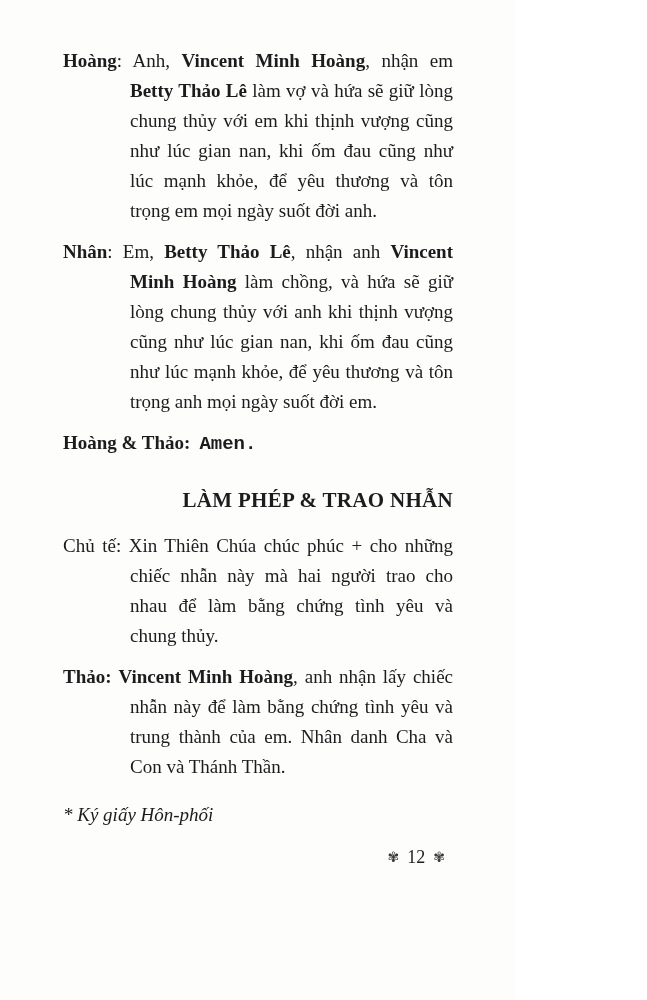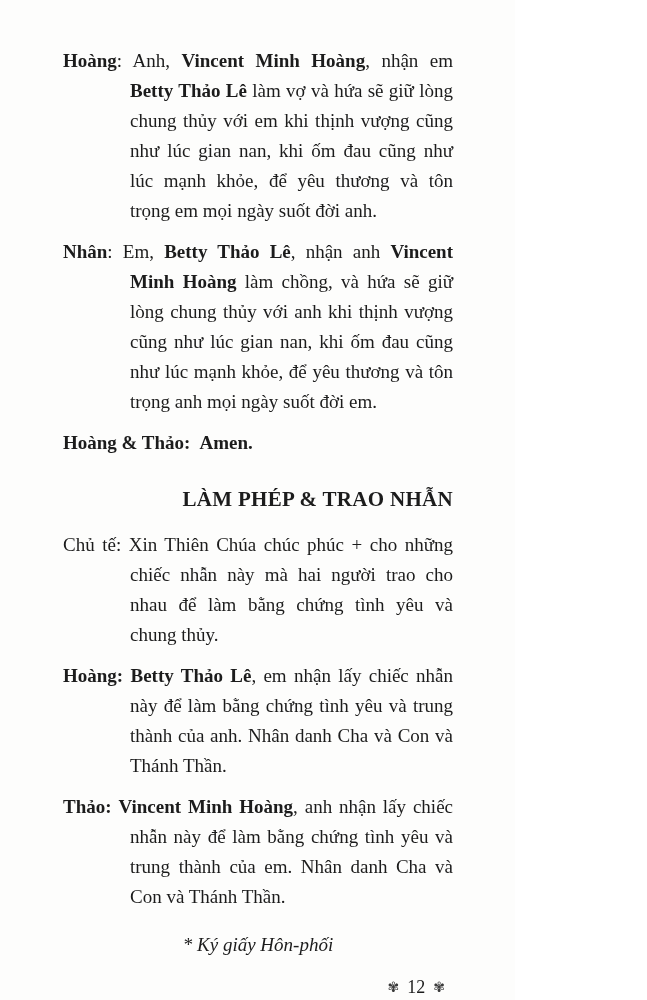--- a/index.html
+++ b/index.html
@@ -23,36 +23,36 @@
     text-indent: -67px;
   }
   .b { font-weight: bold; }
   .amen-line {
     margin: 0 0 0 0;
     padding-left: 0;
     text-indent: 0;
     font-weight: bold;
     text-align: left;
   }
-  .amen-line .amen-word { margin-left: 9px; }
+  .amen-line .amen-word { margin-left: 9px; font-family: Liberation Mono, monospace; }
   .section-heading {
     margin: 26px 0 16px 0;
     padding: 0;
     text-indent: 0;
     text-align: right;
     font-weight: bold;
     font-size: 21px;
     letter-spacing: 0.3px;
   }
   .footnote {
     margin: 18px 0 0 0;
     padding-left: 0;
     text-indent: 0;
     font-style: italic;
-    text-align: center;
+    text-align: left;
   }
   .page-footer {
     margin-top: 12px;
     text-align: right;
     font-size: 18px;
   }
   .ornament {
     font-family: "DejaVu Sans", sans-serif;
     font-size: 14px;
     color: #3a3a3a;
@@ -69,22 +69,20 @@
 
   <p class="para"><span class="b">Nhân</span><span>: </span><span>Em, </span><span class="b">Betty Thảo Lê</span><span>, nhận anh </span><span class="b">Vincent Minh Hoàng</span><span> làm chồng, và hứa sẽ giữ lòng chung thủy với anh khi thịnh vượng cũng như lúc gian nan, khi ốm đau cũng như lúc mạnh khỏe, để yêu thương và tôn trọng anh mọi ngày suốt đời em.</span></p>
 
 
   <p class="para amen-line"><span>Hoàng &amp; Thảo:</span><span class="amen-word">Amen.</span></p>
 
   <h2 class="section-heading">LÀM PHÉP &amp; TRAO NHẪN</h2>
 
   <p class="para"><span>Chủ tế:</span><span> Xin Thiên Chúa chúc phúc + cho những chiếc nhẫn này mà hai người trao cho nhau để làm bằng chứng tình yêu và chung thủy.</span></p>
 
-  <p class="para"><span class="b">Hoàng:</span>
-<span class="b">Betty Thảo Lê</span><span>, em nhận lấy chiếc nhẫn này để làm bằng chứng tình yêu và trung thành của anh. Nhân danh Cha và Con và Thánh Thần.</span></p>
 
   <p class="para"><span class="b">Thảo:</span>
 <span class="b">Vincent Minh Hoàng</span><span>, anh nhận lấy chiếc nhẫn này để làm bằng chứng tình yêu và trung thành của em. Nhân danh Cha và Con và Thánh Thần.</span></p>
 
   <p class="para footnote">* Ký giấy Hôn-phối</p>
 
   <div class="page-footer"><span class="ornament">✾</span><span>12</span><span class="ornament">✾</span></div>
 
 </div>
 

